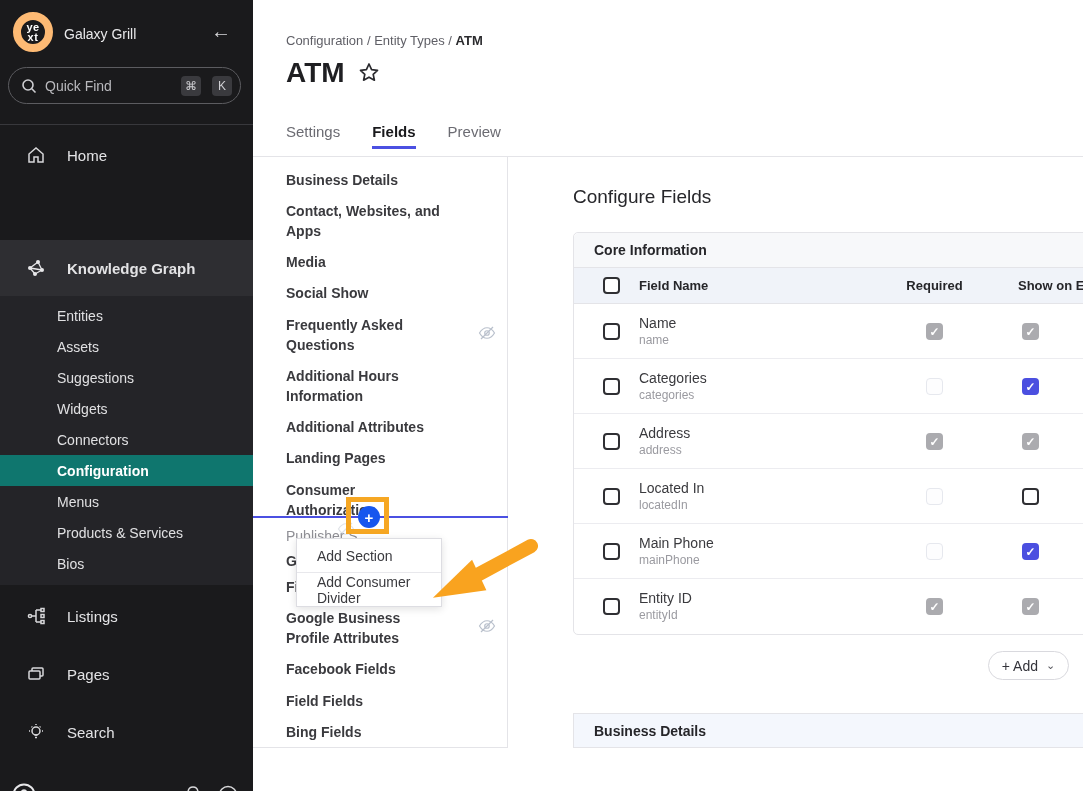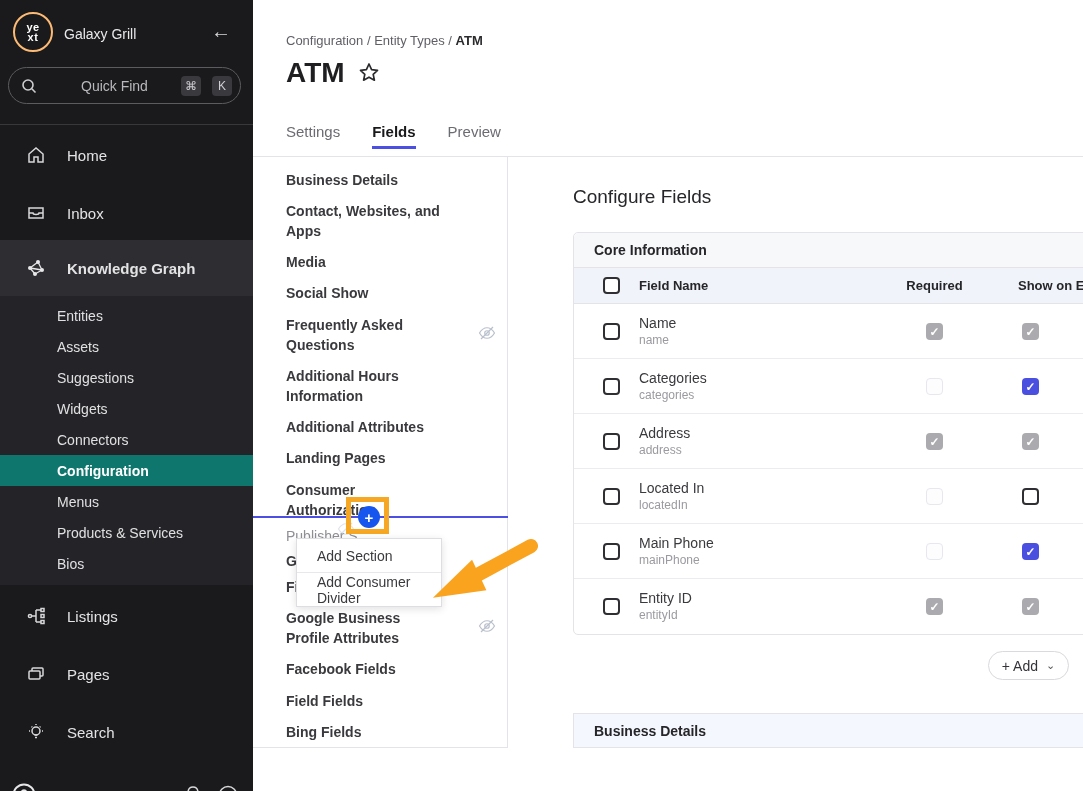--- a/index.html
+++ b/index.html
@@ -3,28 +3,28 @@
 <meta charset="utf-8">
 <style>
   * { margin:0; padding:0; box-sizing:border-box; }
   html,body { background:#fff; }
   body { font-family:"Liberation Sans", sans-serif; }
   #app { position:relative; width:1083px; height:791px; overflow:hidden; background:#fff; }
 
   
   .sidebar { position:absolute; left:0; top:0; width:253px; height:791px; background:#1a1a1c; color:#e3e3e5; }
   .sb-top { position:relative; height:125px; border-bottom:1px solid #38383c; }
-  .logo-circle { position:absolute; left:13px; top:12px; width:40px; height:40px; border:2px solid #fdba74; border-radius:50%;
+  .logo-circle { position:absolute; left:13px; top:12px; width:40px; height:40px; border:8px solid #fdba74; border-radius:50%;
                  display:flex; flex-direction:column; align-items:center; justify-content:center; color:#fff;
                  font-size:11px; font-weight:bold; line-height:10px; letter-spacing:0.5px; }
   .account-name { position:absolute; left:64px; top:26px; font-size:14px; color:#e8e8ea; }
   .collapse-arrow { position:absolute; right:22px; top:20px; font-size:20px; color:#d8d8da; cursor:pointer; }
   .quickfind { position:absolute; left:8px; top:67px; width:233px; height:37px; border:1px solid #5c5c60; border-radius:19px;
                display:flex; align-items:center; padding:0 8px 0 12px; gap:8px; }
-  .qf-text { flex:1; font-size:14px; color:#b9b9bd;margin-left:36px; }
+  .qf-text { flex:1; font-size:14px; color:#b9b9bd; }
   .kbd { width:20px; height:20px; background:#3a3a3e; border-radius:4px; color:#cfcfd3; font-size:12px;
          display:flex; align-items:center; justify-content:center; }
   .kbd + .kbd { margin-left:3px; }
 
   .nav-item { position:absolute; left:0; width:253px; height:48px; display:flex; align-items:center; gap:20px;
               padding-left:25px; font-size:15px; color:#e3e3e5; cursor:pointer; }
   .nav-item .ic { width:22px; display:flex; justify-content:center; }
   .kg-section { position:absolute; left:0; top:240px; width:253px; height:345px; background:#242428; }
   .kg-row { position:absolute; top:0; height:56px; font-weight:bold; background:#2e2e32; }
   .sub-item { position:absolute; left:0; width:253px; height:31px; display:flex; align-items:center;
@@ -119,28 +119,20 @@
       </div>
     </div>
 
     <div class="nav-item" style="top:131px;">
       <span class="ic">
         <svg width="20" height="20" viewBox="0 0 20 20" fill="none" stroke="#d8d8da" stroke-width="1.5">
           <path d="M3 9 L10 3 L17 9 V17 H12 V12 H8 V17 H3 Z"></path>
           </svg>
       </span>
       <span>Home</span>
-    </div>
-    <div class="nav-item" style="top:189px;">
-      <span class="ic">
-        <svg width="20" height="20" viewBox="0 0 20 20" fill="none" stroke="#d8d8da" stroke-width="1.5">
-          <path d="M3 5 H17 V15 H3 Z M3 10 H7 C7 12 13 12 13 10 H17"></path>
-          </svg>
-      </span>
-      <span>Inbox</span>
     </div>
 
     <div class="kg-section">
       <div class="nav-item kg-row">
         <span class="ic">
           <svg width="20" height="20" viewBox="0 0 20 20" fill="#e8e8ea">
             <circle cx="4" cy="10" r="2"></circle>
               <circle cx="12" cy="4" r="2"></circle>
               <circle cx="16" cy="12" r="2"></circle>
               <circle cx="9" cy="16" r="2"></circle>

